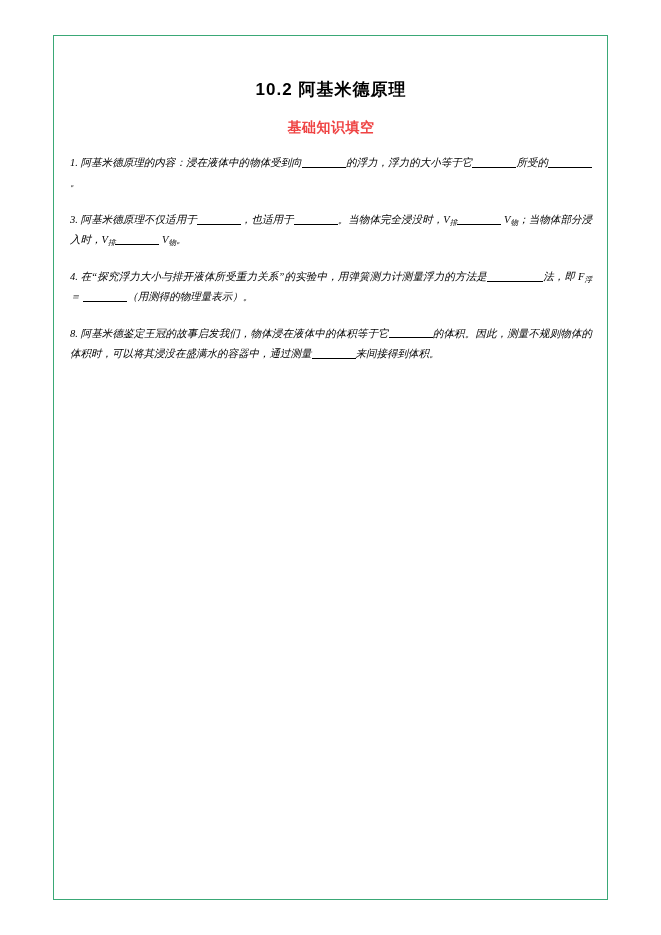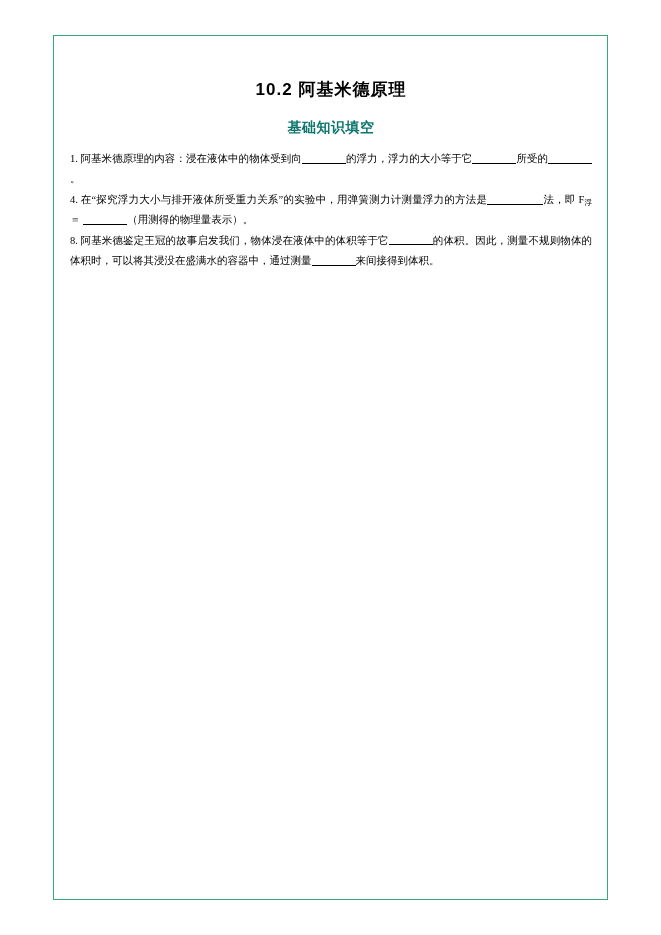--- a/index.html
+++ b/index.html
@@ -45,30 +45,31 @@
     letter-spacing: 1px;
     margin: 18px 0 13px 0;
     color: #000;
   }
   .doc-subtitle {
     text-align: center;
     font-family: "Liberation Sans", "DejaVu Sans", sans-serif;
     font-size: 14px;
     font-weight: bold;
     letter-spacing: 0.5px;
-    margin: 18px 0 12px 0;
-    color: #0f766e;
+    margin: 18px 0 0 0;
+    color: #ef4444;
   }
   .q {
     font-size: 10.5px;
     line-height: 1.95;
-    margin-top: 0;
+    margin-top: 16px;
     text-align: justify;
     color: #000;
     font-family: "Liberation Serif", "DejaVu Serif", serif;
+    font-style: italic;
   }
   .q:first-of-type {
     margin-top: 20px;
   }
   sub {
     font-size: 7.5px;
     vertical-align: -0.25em;
   }
   sup {
     font-size: 7.5px;
@@ -86,16 +87,17 @@
 </style>
 </head>
 <body>
 
 <div class="page">
   <div class="border-frame"></div>
   <div class="content">
     <div class="doc-title">10.2 阿基米德原理</div>
     <div class="doc-subtitle">基础知识填空</div>
     <div class="q">1. 阿基米德原理的内容：浸在液体中的物体受到向<span class="fill w2"></span>的浮力，浮力的大小等于它<span class="fill w2"></span>所受的<span class="fill w2"></span>。</div>
+    <div class="q">3. 阿基米德原理不仅适用于<span class="fill w2"></span>，也适用于<span class="fill w2"></span>。当物体完全浸没时，V<sub>排</sub><span class="fill w2"></span> V<sub>物</sub>；当物体部分浸入时，V<sub>排</sub><span class="fill w2"></span> V<sub>物</sub>。</div>
     <div class="q">4. 在“探究浮力大小与排开液体所受重力关系”的实验中，用弹簧测力计测量浮力的方法是<span class="fill w3"></span>法，即 F<sub>浮</sub>＝ <span class="fill w2"></span>（用测得的物理量表示）。</div>
     <div class="q">8. 阿基米德鉴定王冠的故事启发我们，物体浸在液体中的体积等于它<span class="fill w2"></span>的体积。因此，测量不规则物体的体积时，可以将其浸没在盛满水的容器中，通过测量<span class="fill w2"></span>来间接得到体积。</div>
   </div>
 </div>
 
 </body></html>

